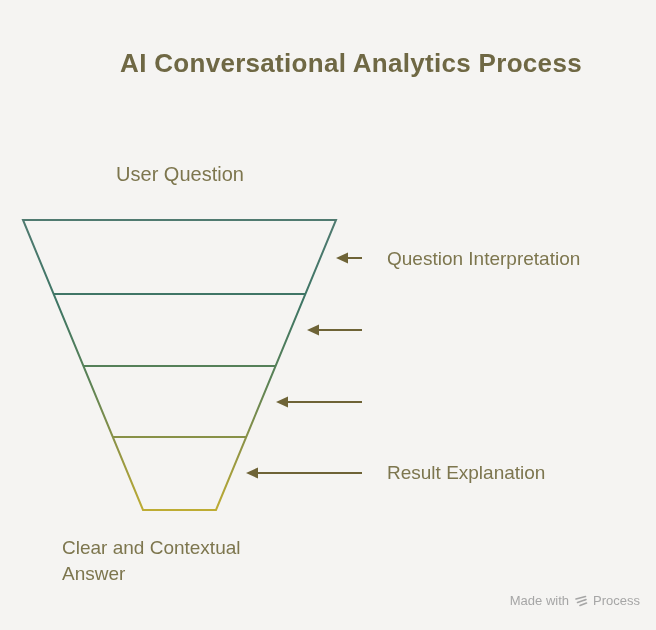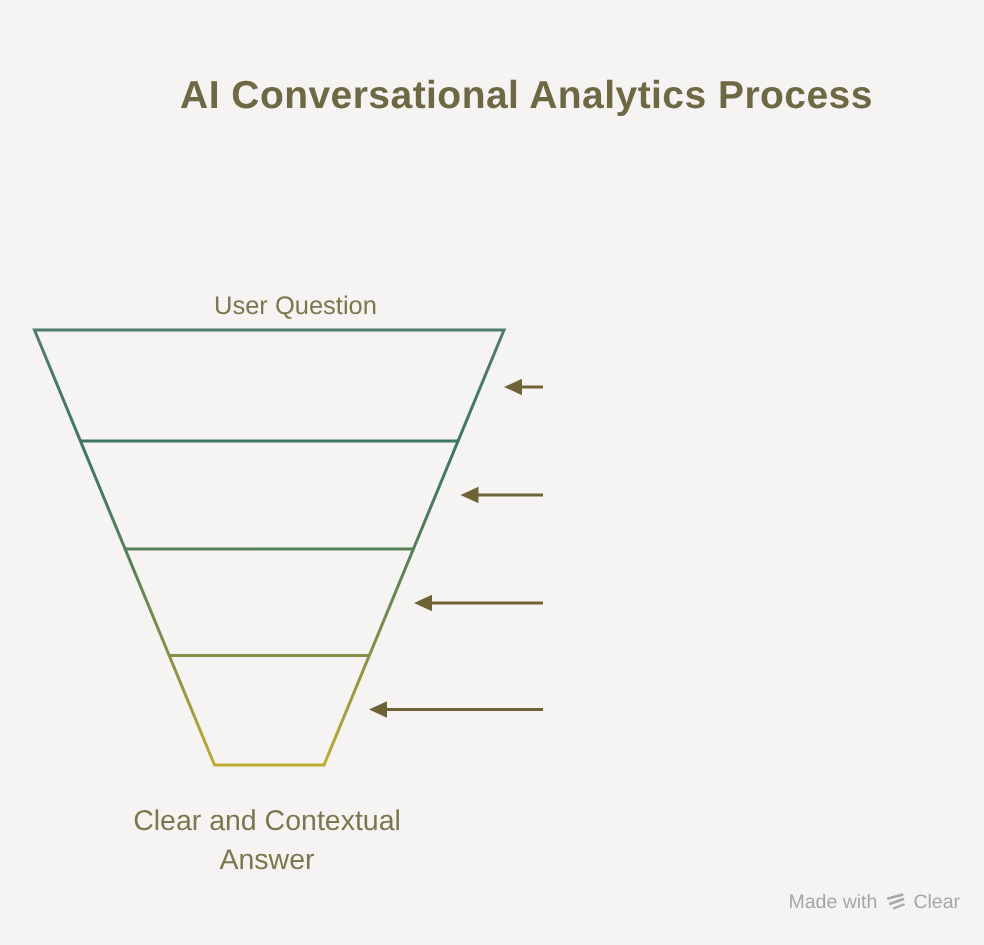--- a/index.html
+++ b/index.html
@@ -24,26 +24,25 @@
     margin: 0;
     text-align: center;
     font-size: 26px;
     font-weight: 700;
     letter-spacing: 0.3px;
     color: var(--color-title, #6f6844);
   }
   .input-label {
     position: absolute;
     top: 163px;
-    left: 17px;
+    left: 0;
     width: 360px;
     text-align: center;
-    font-size: 17px;
+    font-size: 20px;
     color: var(--color-label, #7d764e);
-    margin-top: 31px;
   }
   .funnel-svg {
     position: absolute;
     top: 0;
     left: 0;
   }
   .stage-label {
     position: absolute;
     left: 387px;
     font-size: 19px;
@@ -53,21 +52,21 @@
   }
   .stage-0 { top: 248px; }
   .stage-1 { top: 319px; }
   .stage-2 { top: 391px; }
   .stage-3 { top: 462px; }
   .output-label {
     position: absolute;
     top: 535px;
     left: 62px;
     width: 232px;
-    text-align: center;
+    text-align: left;
     font-size: 19px;
     line-height: 26px;
     color: var(--color-label, #7d764e);
   }
   .watermark {
     position: absolute;
     top: 593px;
     right: 16px;
     display: flex;
     align-items: center;
@@ -116,30 +115,32 @@
     <g>
       <line x1="286" y1="402" x2="362" y2="402" stroke="var(--color-arrow, #6e6336)" stroke-width="2"></line>
       <polygon points="276,402 288,396.5 288,407.5" fill="var(--color-arrow, #6e6336)"></polygon>
     </g>
     <g>
       <line x1="256" y1="473" x2="362" y2="473" stroke="var(--color-arrow, #6e6336)" stroke-width="2"></line>
       <polygon points="246,473 258,467.5 258,478.5" fill="var(--color-arrow, #6e6336)"></polygon>
     </g>
   </svg>
 
+  <div class="stage-label stage-0">Question Interpretation</div>
+  <div class="stage-label stage-3">Result Explanation</div>
 
   <div class="output-label">Clear and Contextual Answer</div>
 
   <div class="watermark">
     <span>Made with</span>
     <span class="napkin-icon">
       <svg width="14" height="14" viewBox="0 0 14 14">
         <g stroke="#a6a6a6" stroke-width="1.6" stroke-linecap="round" fill="none">
           <path d="M 2 5 L 11.5 2.5"></path>
           <path d="M 3.5 8.5 L 12 5.5"></path>
           <path d="M 6 11.5 L 12.5 9"></path>
         </g>
       </svg>
     </span>
-    <span>Clear</span>
+    <span>Process</span>
   </div>
 
 </div>
 
 </body></html>

